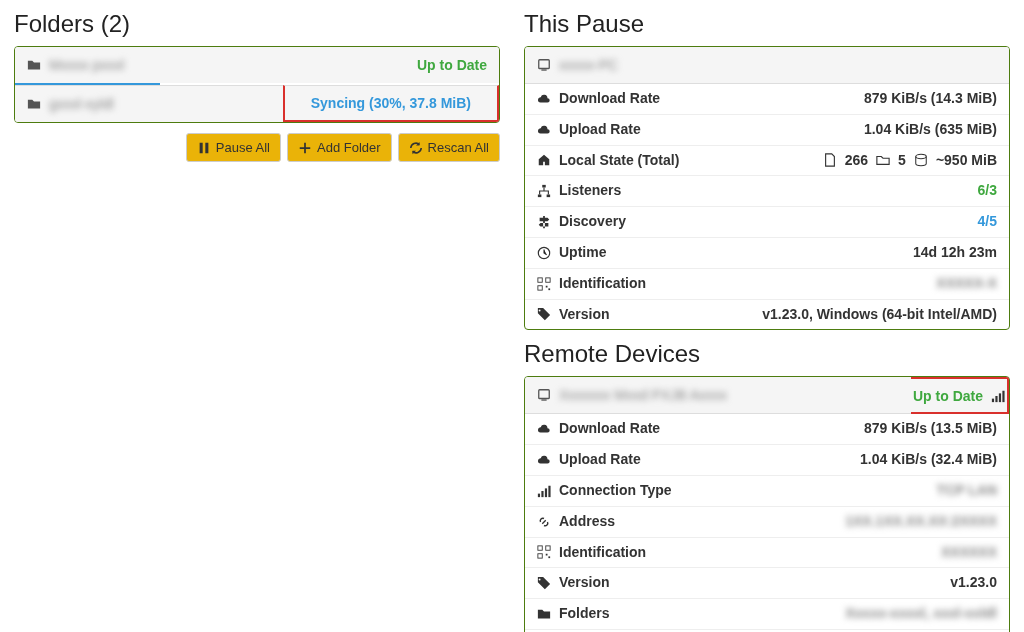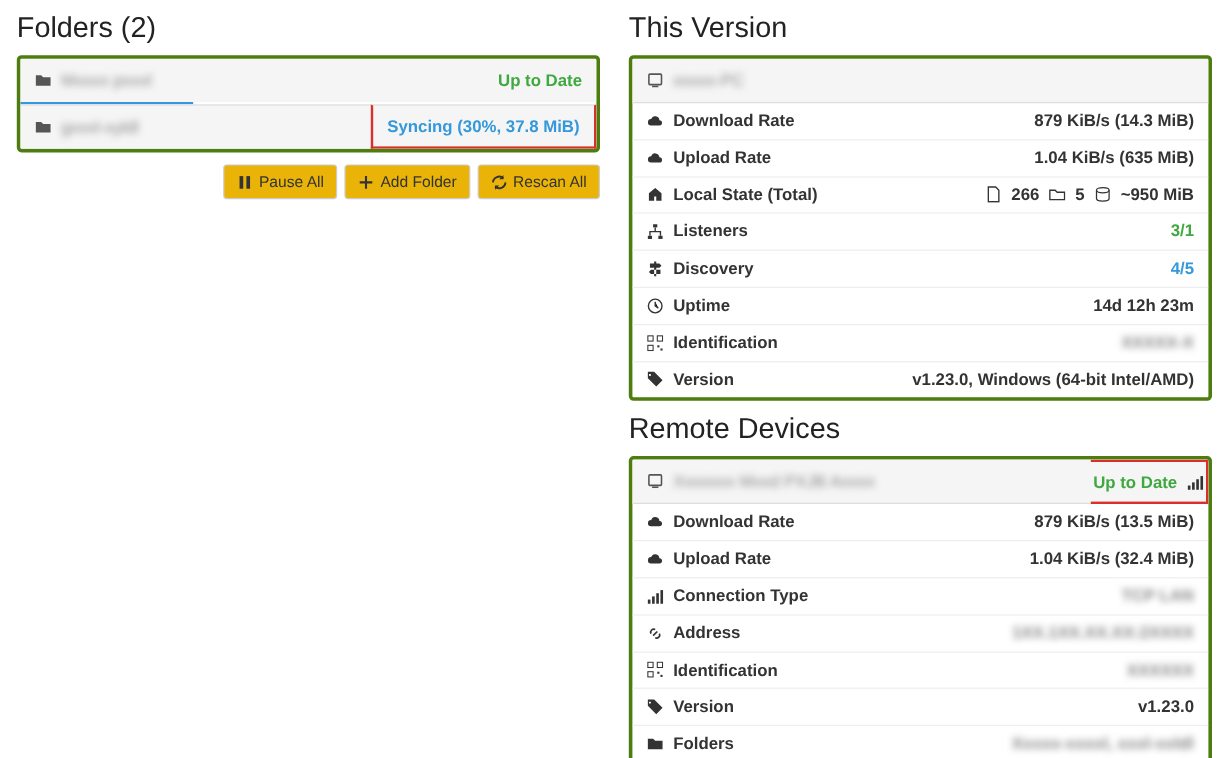--- a/index.html
+++ b/index.html
@@ -14,21 +14,21 @@
   }
   .layout { display: flex; gap: 24px; }
   .col { flex: 1; }
   h2 {
     font-weight: 400;
     font-size: 24px;
     margin: 0 0 8px 0;
     color: #222;
   }
   .panel {
-    border: 3px solid #4d7c0f;
+    border: 1px solid #4d7c0f;
     border-radius: 4px;
     margin-bottom: 10px;
     overflow: hidden;
   }
   .panel-head {
     background: #f5f5f5;
     padding: 10px 12px;
     display: flex;
     align-items: center;
     border-bottom: 1px solid #ddd;
@@ -116,21 +116,21 @@
       <div class="progress-bar"></div>
       <div style="display:flex;align-items:stretch;">
         <div class="folder-item" style="flex:1;border-top:1px solid #ddd;">
           <span class="ico">
             <svg viewBox="0 0 16 16">
                 <path fill="#555" d="M1 3h5l2 2h7v8H1z"></path>
               </svg>
           </span>
           <span class="blur">gxxxl-xyldl</span>
         </div>
-        <div class="highlight-box" style="display:flex;align-items:center;padding:6px 12px;background:#f5f5f5;border-top:1px solid #ddd;">
+        <div class="highlight-box" style="display:flex;align-items:center;padding:6px 26px;background:#f5f5f5;border-top:1px solid #ddd;">
           <span class="blue-link" style="white-space:nowrap;">Syncing (30%, 37.8 MiB)</span>
         </div>
       </div>
     </div>
 
     <div class="btnbar">
       <button class="btn">
         <span class="ico">
           <svg viewBox="0 0 16 16">
               <rect x="3" y="2" width="3.5" height="12" fill="#333"></rect>
@@ -154,21 +154,21 @@
               <path fill="#333" d="M12 1v4h-4zM4 15v-4h4z"></path>
             </svg>
         </span>
         <span>Rescan All</span>
       </button>
     </div>
   </div>
 
   <div class="col">
 
-    <h2>This Version</h2>
+    <h2>This Pause</h2>
     <div class="panel">
       <div class="panel-head">
         <span class="ico">
           <svg viewBox="0 0 16 16">
               <rect x="2" y="2" width="12" height="10" rx="1" fill="none" stroke="#555" stroke-width="1.5"></rect>
               <rect x="5" y="13" width="6" height="1.5" fill="#555"></rect>
             </svg>
         </span>
         <span class="blur">xxxxx-PC</span>
       </div>
@@ -231,21 +231,21 @@
               <span class="ico">
                 <svg viewBox="0 0 16 16">
                   <rect x="6" y="1" width="4" height="3" fill="#333"></rect>
                   <rect x="1" y="12" width="4" height="3" fill="#333"></rect>
                   <rect x="11" y="12" width="4" height="3" fill="#333"></rect>
                   <path stroke="#333" stroke-width="1.3" fill="none" d="M8 4v4M3 12V8h10v4"></path>
                 </svg>
               </span>
               <span>Listeners</span>
             </div>
-          <div class="val green-val">3/1</div>
+          <div class="val green-val">6/3</div>
         </div>
         <div class="row">
           <div class="label">
               <span class="ico">
                 <svg viewBox="0 0 16 16">
                   <path fill="#333" d="M7 1h2v14H7zM3 3h9l2 2-2 2H3zM13 9H4l-2 2 2 2h9z"></path>
                 </svg>
               </span>
               <span>Discovery</span>
             </div>

